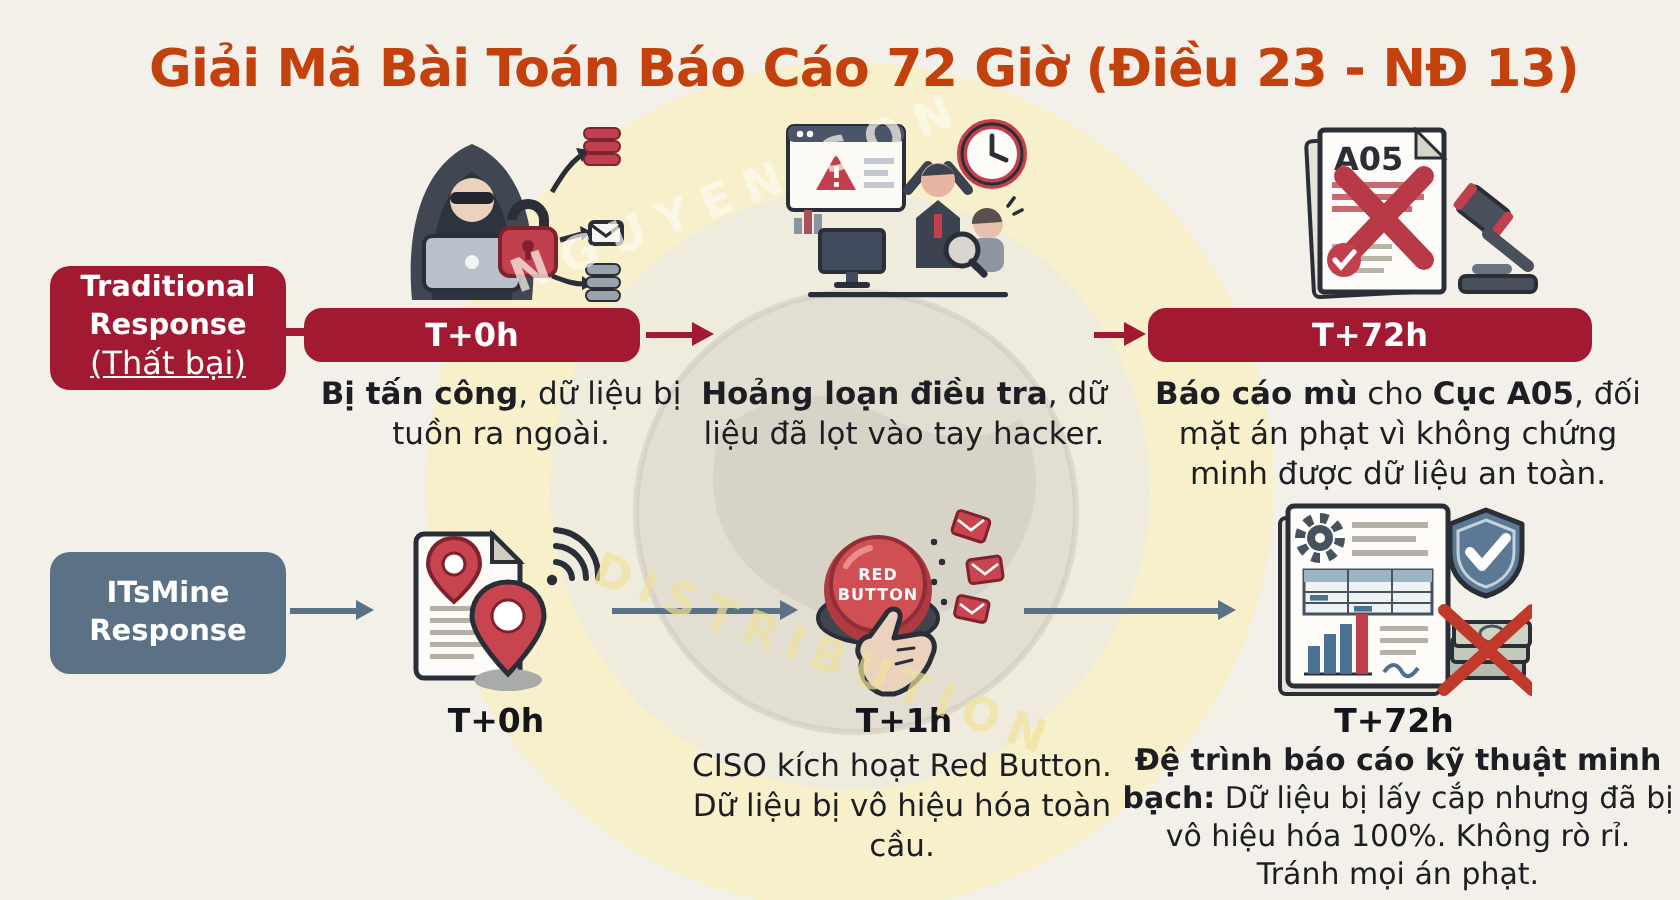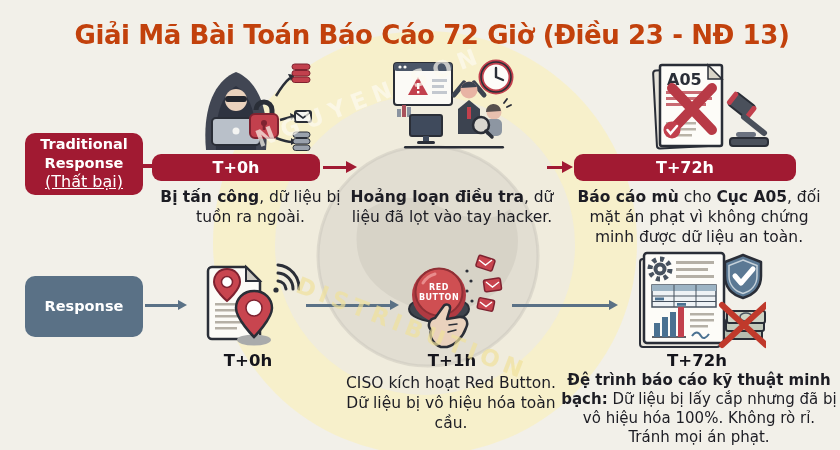--- a/index.html
+++ b/index.html
@@ -177,20 +177,21 @@
       <rect x="94" y="38" width="24" height="15" rx="3" fill="#4a505b" stroke="#2a2e37" stroke-width="2"></rect>
       <rect x="92" y="38" width="5" height="15" rx="2" fill="#c2404d"></rect>
       <rect x="115" y="38" width="5" height="15" rx="2" fill="#c2404d"></rect>
     </g>
     <path d="M108,57 L128,73" stroke="#4a505b" stroke-width="6" stroke-linecap="round"></path>
     <rect x="100" y="72" width="20" height="5" rx="2.5" fill="#6b7280"></rect>
     <rect x="94" y="78" width="38" height="8" rx="3" fill="#4a505b" stroke="#2a2e37" stroke-width="2"></rect>
   </svg>
 
   <div class="label-box slate">
+    <div class="lb-line">ITsMine</div>
     <div class="lb-line">Response</div>
   </div>
 
   <div class="hline slate-line ra1l"></div>
   <div class="head slate-head ra1h"></div>
   <div class="hline slate-line ra2l"></div>
   <div class="head slate-head ra2h"></div>
   <div class="hline slate-line ra3l"></div>
   <div class="head slate-head ra3h"></div>
 

